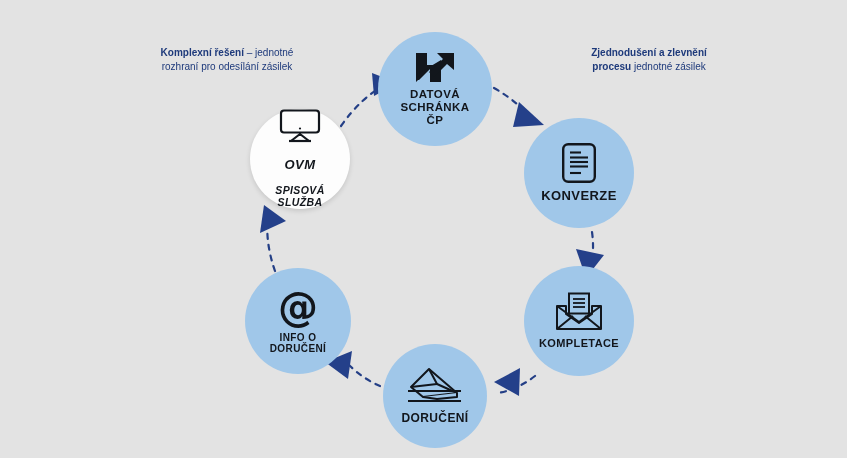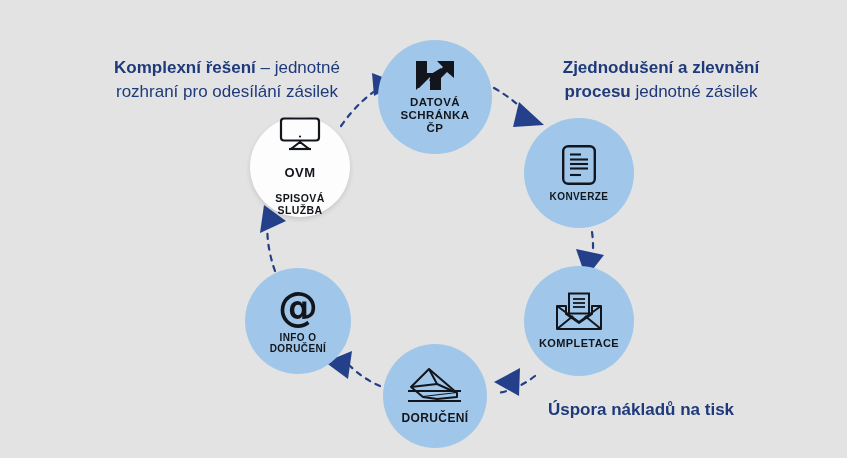--- a/index.html
+++ b/index.html
@@ -32,56 +32,56 @@
   }
   .node .cap{
     color:#12161c;
     font-weight:bold;
     letter-spacing:.4px;
     line-height:1.14;
     white-space:pre-line;
   }
 
   
-  #n-datovka{left:378px;top:40px;width:114px;height:114px;}
+  #n-datovka{left:378px;top:32px;width:114px;height:114px;}
   #n-datovka .ico{margin-bottom:3px;}
   #n-datovka .cap{font-size:11.5px;}
 
   #n-konverze{left:524px;top:118px;width:110px;height:110px;}
   #n-konverze .ico{margin-bottom:5px;}
-  #n-konverze .cap{font-size:10px;}
+  #n-konverze .cap{font-size:13px;}
 
   #n-kompletace{left:524px;top:266px;width:110px;height:110px;}
   #n-kompletace .ico{margin-bottom:5px;}
   #n-kompletace .cap{font-size:11px;}
 
   #n-doruceni{left:383px;top:344px;width:104px;height:104px;}
   #n-doruceni .ico{margin-bottom:6px;}
   #n-doruceni .cap{font-size:12px;}
 
   #n-info{left:245px;top:268px;width:106px;height:106px;}
   #n-info .ico{margin-bottom:2px;}
   #n-info .cap{font-size:10px;}
 
-  #n-ovm{left:250px;top:117px;width:100px;height:100px;}
+  #n-ovm{left:250px;top:109px;width:100px;height:100px;font-style:italic;}
   #n-ovm .ico{margin-bottom:3px;}
   #n-ovm .cap{font-size:10.5px;}
   #n-ovm .cap .big{font-size:13px;display:block;}
 
   
   .note{
     position:absolute;
     color:#1e3a7b;
-    font-size:17px;
+    font-size:10px;
     line-height:1.42;
     white-space:pre-line;
   }
   .note b{font-weight:bold;}
   #note-tl{left:96px;top:32px;width:262px;text-align:center;}
-  #note-tr{left:544px;top:32px;width:234px;text-align:center;}
+  #note-tr{left:532px;top:32px;width:234px;text-align:center;}
   #note-bl{left:172px;top:398px;width:208px;text-align:center;font-weight:bold;}
   #note-br{left:534px;top:398px;width:214px;text-align:center;font-weight:bold;}
 </style>
 </head>
 <body>
 
 <div id="stage">
 
   <svg class="layer" viewBox="0 0 847 458" xmlns="http://www.w3.org/2000/svg">
     <g fill="none" stroke="#243f86" stroke-width="2.2" stroke-linecap="round" stroke-dasharray="5 6">
@@ -193,15 +193,14 @@
     <b>Komplexní řešení</b><span> – jednotné
 rozhraní pro odesílání zásilek</span>
   </div>
 
   <div class="note" id="note-tr">
     <b>Zjednodušení a zlevnění
 procesu</b><span> jednotné zásilek</span>
   </div>
 
 
-  <div class="note" id="note-br">Úspora nákladů na tisk</div>
 
 </div>
 
 </body></html>

